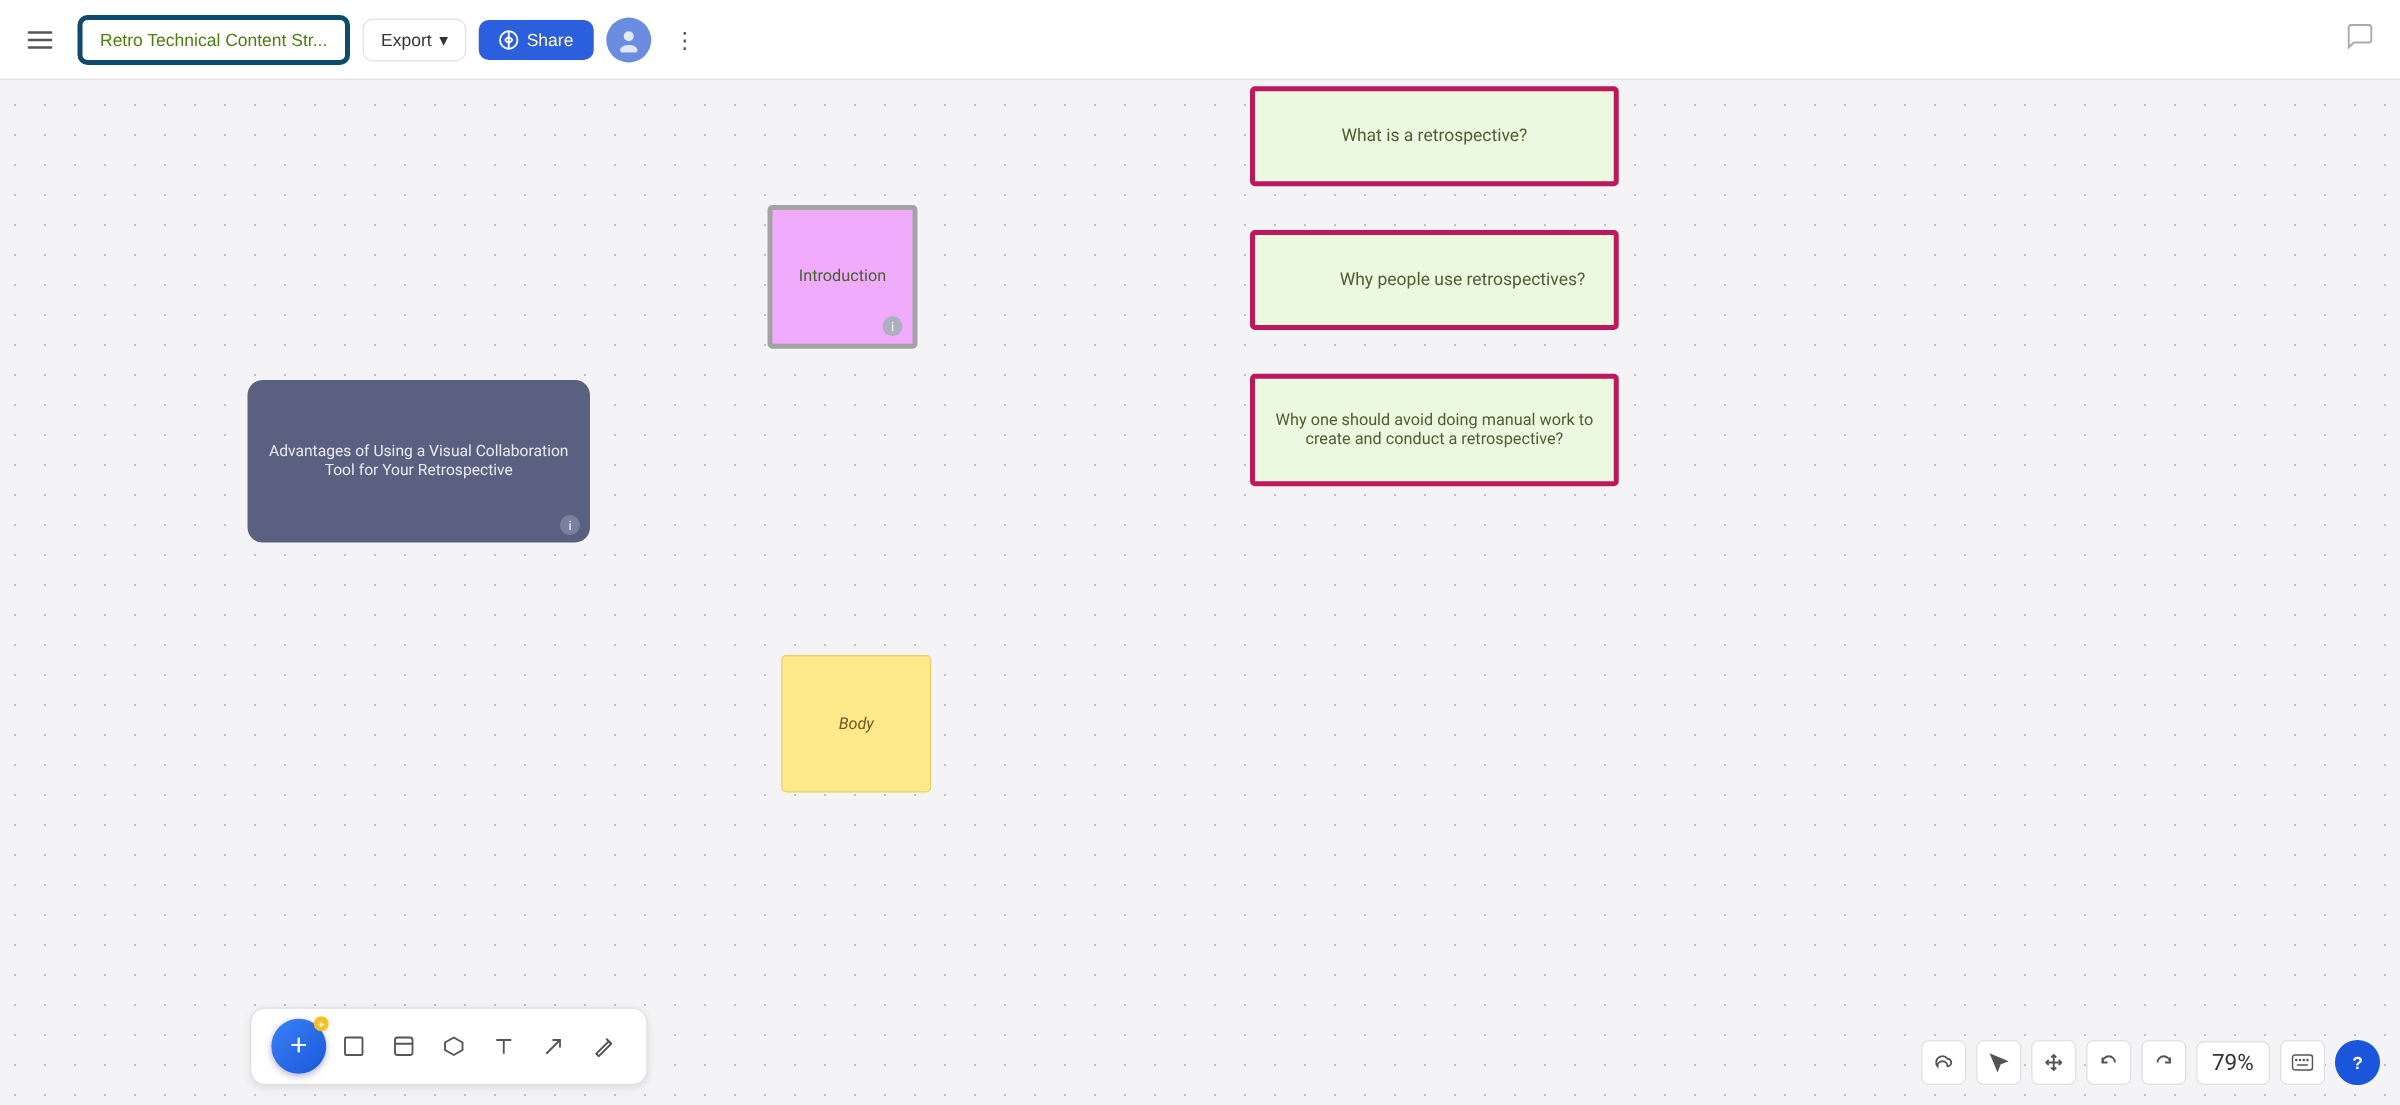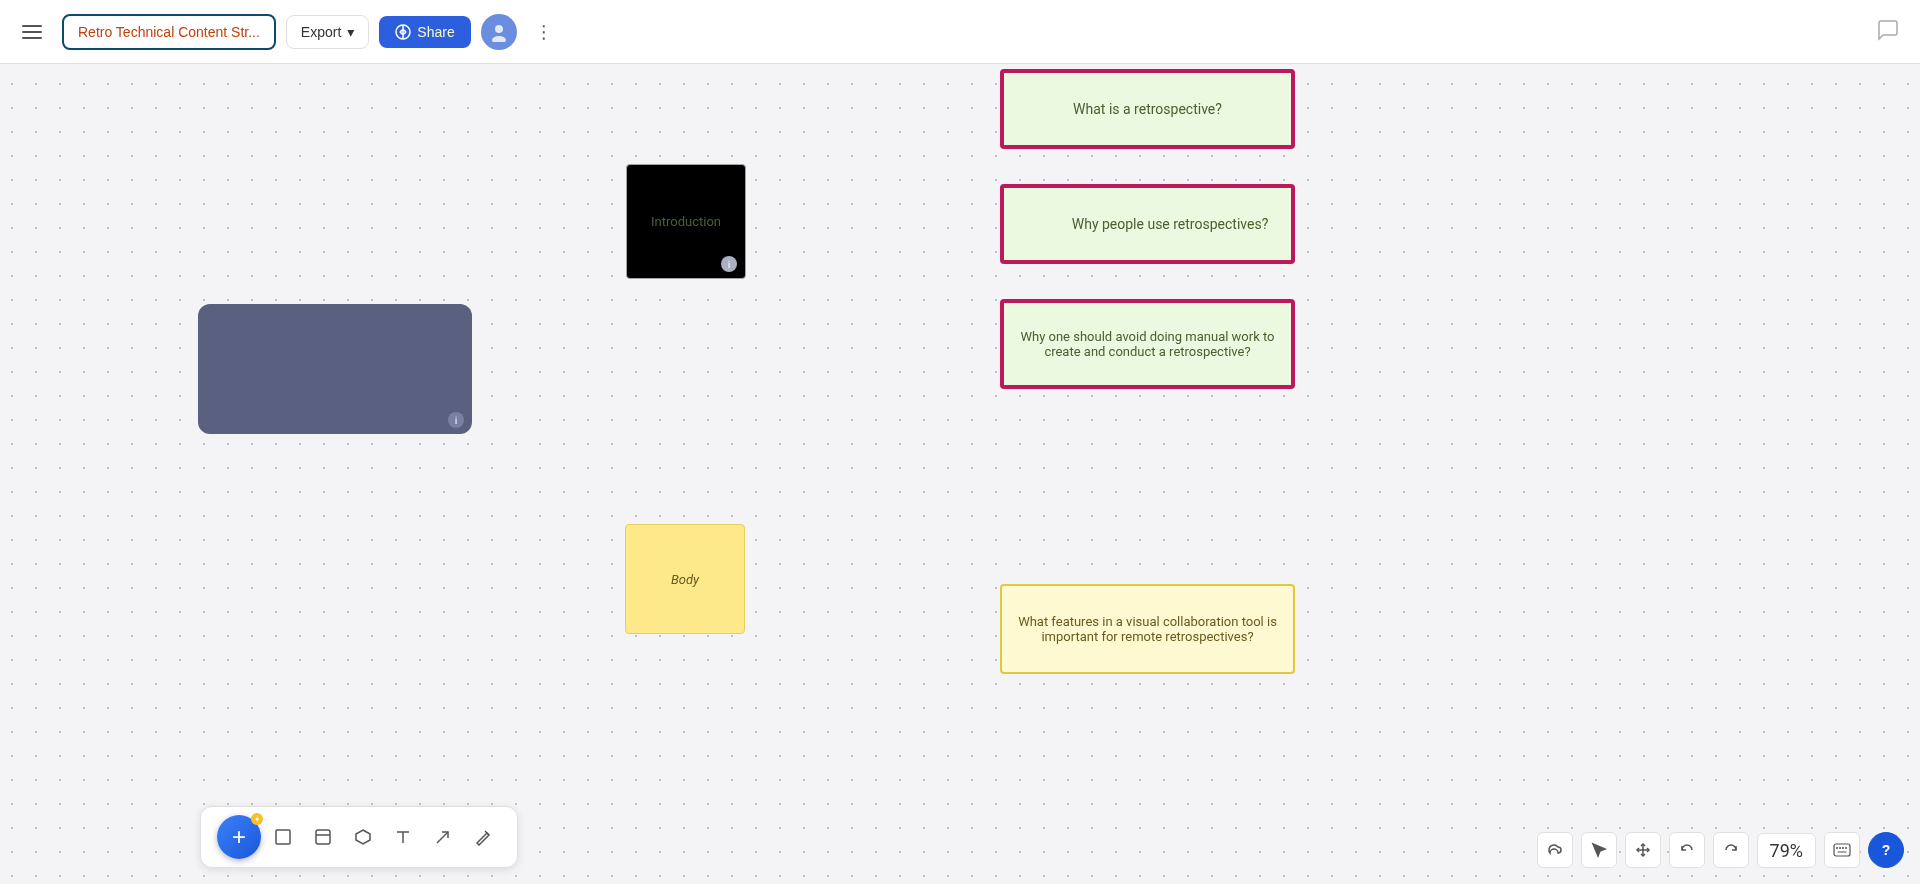--- a/index.html
+++ b/index.html
@@ -39,25 +39,25 @@
       width: 40px; height: 40px;
       border: none;
       background: transparent;
       cursor: pointer;
       display: flex; align-items: center; justify-content: center;
       border-radius: 6px;
     }
 
     .doc-title-btn {
       background: #ffffff;
-      border: 2px solid #0c4a6e;
+      border: 4px solid #0c4a6e;
       border-radius: 8px;
       padding: 8px 14px;
       font-size: 14px;
-      color: #c2410c;
+      color: #4d7c0f;
       cursor: pointer;
       max-width: 280px;
       white-space: nowrap;
       overflow: hidden;
       text-overflow: ellipsis;
     }
 
     .export-btn {
       background: #ffffff;
       border: 1px solid #e0e0e0;
@@ -112,24 +112,23 @@
       display: flex;
       align-items: center;
       justify-content: center;
       text-align: center;
       font-size: 13px;
       cursor: pointer;
       user-select: none;
     }
 
     .card-green {
-      background: #000000;
-      border: 1px solid #a3a3a3;
+      background: #f0abfc;
+      border: 4px solid #a3a3a3;
       color: #4a6030;
-      margin-left: 12px;
     }
 
     .card-green-outline {
       background: #eaf9e0;
       border: 4px solid #be185d;
       color: #4a6030;
     }
 
     .card-yellow {
       background: #fde98a;
@@ -307,43 +306,41 @@
 </button>
 
 <div class="canvas">
 
   <div class="card card-green" style="left: 614px; top: 100px; width: 120px; height: 115px;">
     <span>Introduction</span>
     <div class="info-dot">ℹ</div>
   </div>
 
   <div class="card card-gray" style="left: 198px; top: 240px; width: 274px; height: 130px;">
+    <span>Advantages of Using a Visual Collaboration Tool for Your Retrospective</span>
     <div class="info-dot" style="background:#7a80a0;">ℹ</div>
   </div>
 
   <div class="card card-yellow" style="left: 625px; top: 460px; width: 120px; height: 110px;">
     <span>Body</span>
   </div>
 
   <div class="card card-green-outline" style="left: 1000px; top: 5px; width: 295px; height: 80px; font-size: 14px;">
     <span>What is a retrospective?</span>
   </div>
 
   <div class="card card-green-outline" style="left: 1000px; top: 120px; width: 295px; height: 80px; font-size: 14px; padding-left: 45px;">
     <span>Why people use retrospectives?</span>
   </div>
 
   <div class="card card-green-outline" style="left: 1000px; top: 235px; width: 295px; height: 90px; font-size: 13px; ">
     <span>Why one should avoid doing manual work to create and conduct a retrospective?</span>
   </div>
 
 
-  <div class="card card-yellow-outline" style="left: 1000px; top: 520px; width: 295px; height: 90px; font-size: 13px; padding: 10px;">
-    <span>What features in a visual collaboration tool is important for remote retrospectives?</span>
-  </div>
 </div>
 
 <div class="bottom-toolbar" style="left: 200px; transform: none; bottom: 16px;">
   <button class="add-btn">
     <span style="font-size:24px; line-height:1;">+</span>
     <span class="sparkle">✦</span>
   </button>
 
   <button class="tool-btn">
     <svg width="18" height="18" viewBox="0 0 18 18" fill="none" stroke="#555" stroke-width="1.5">

